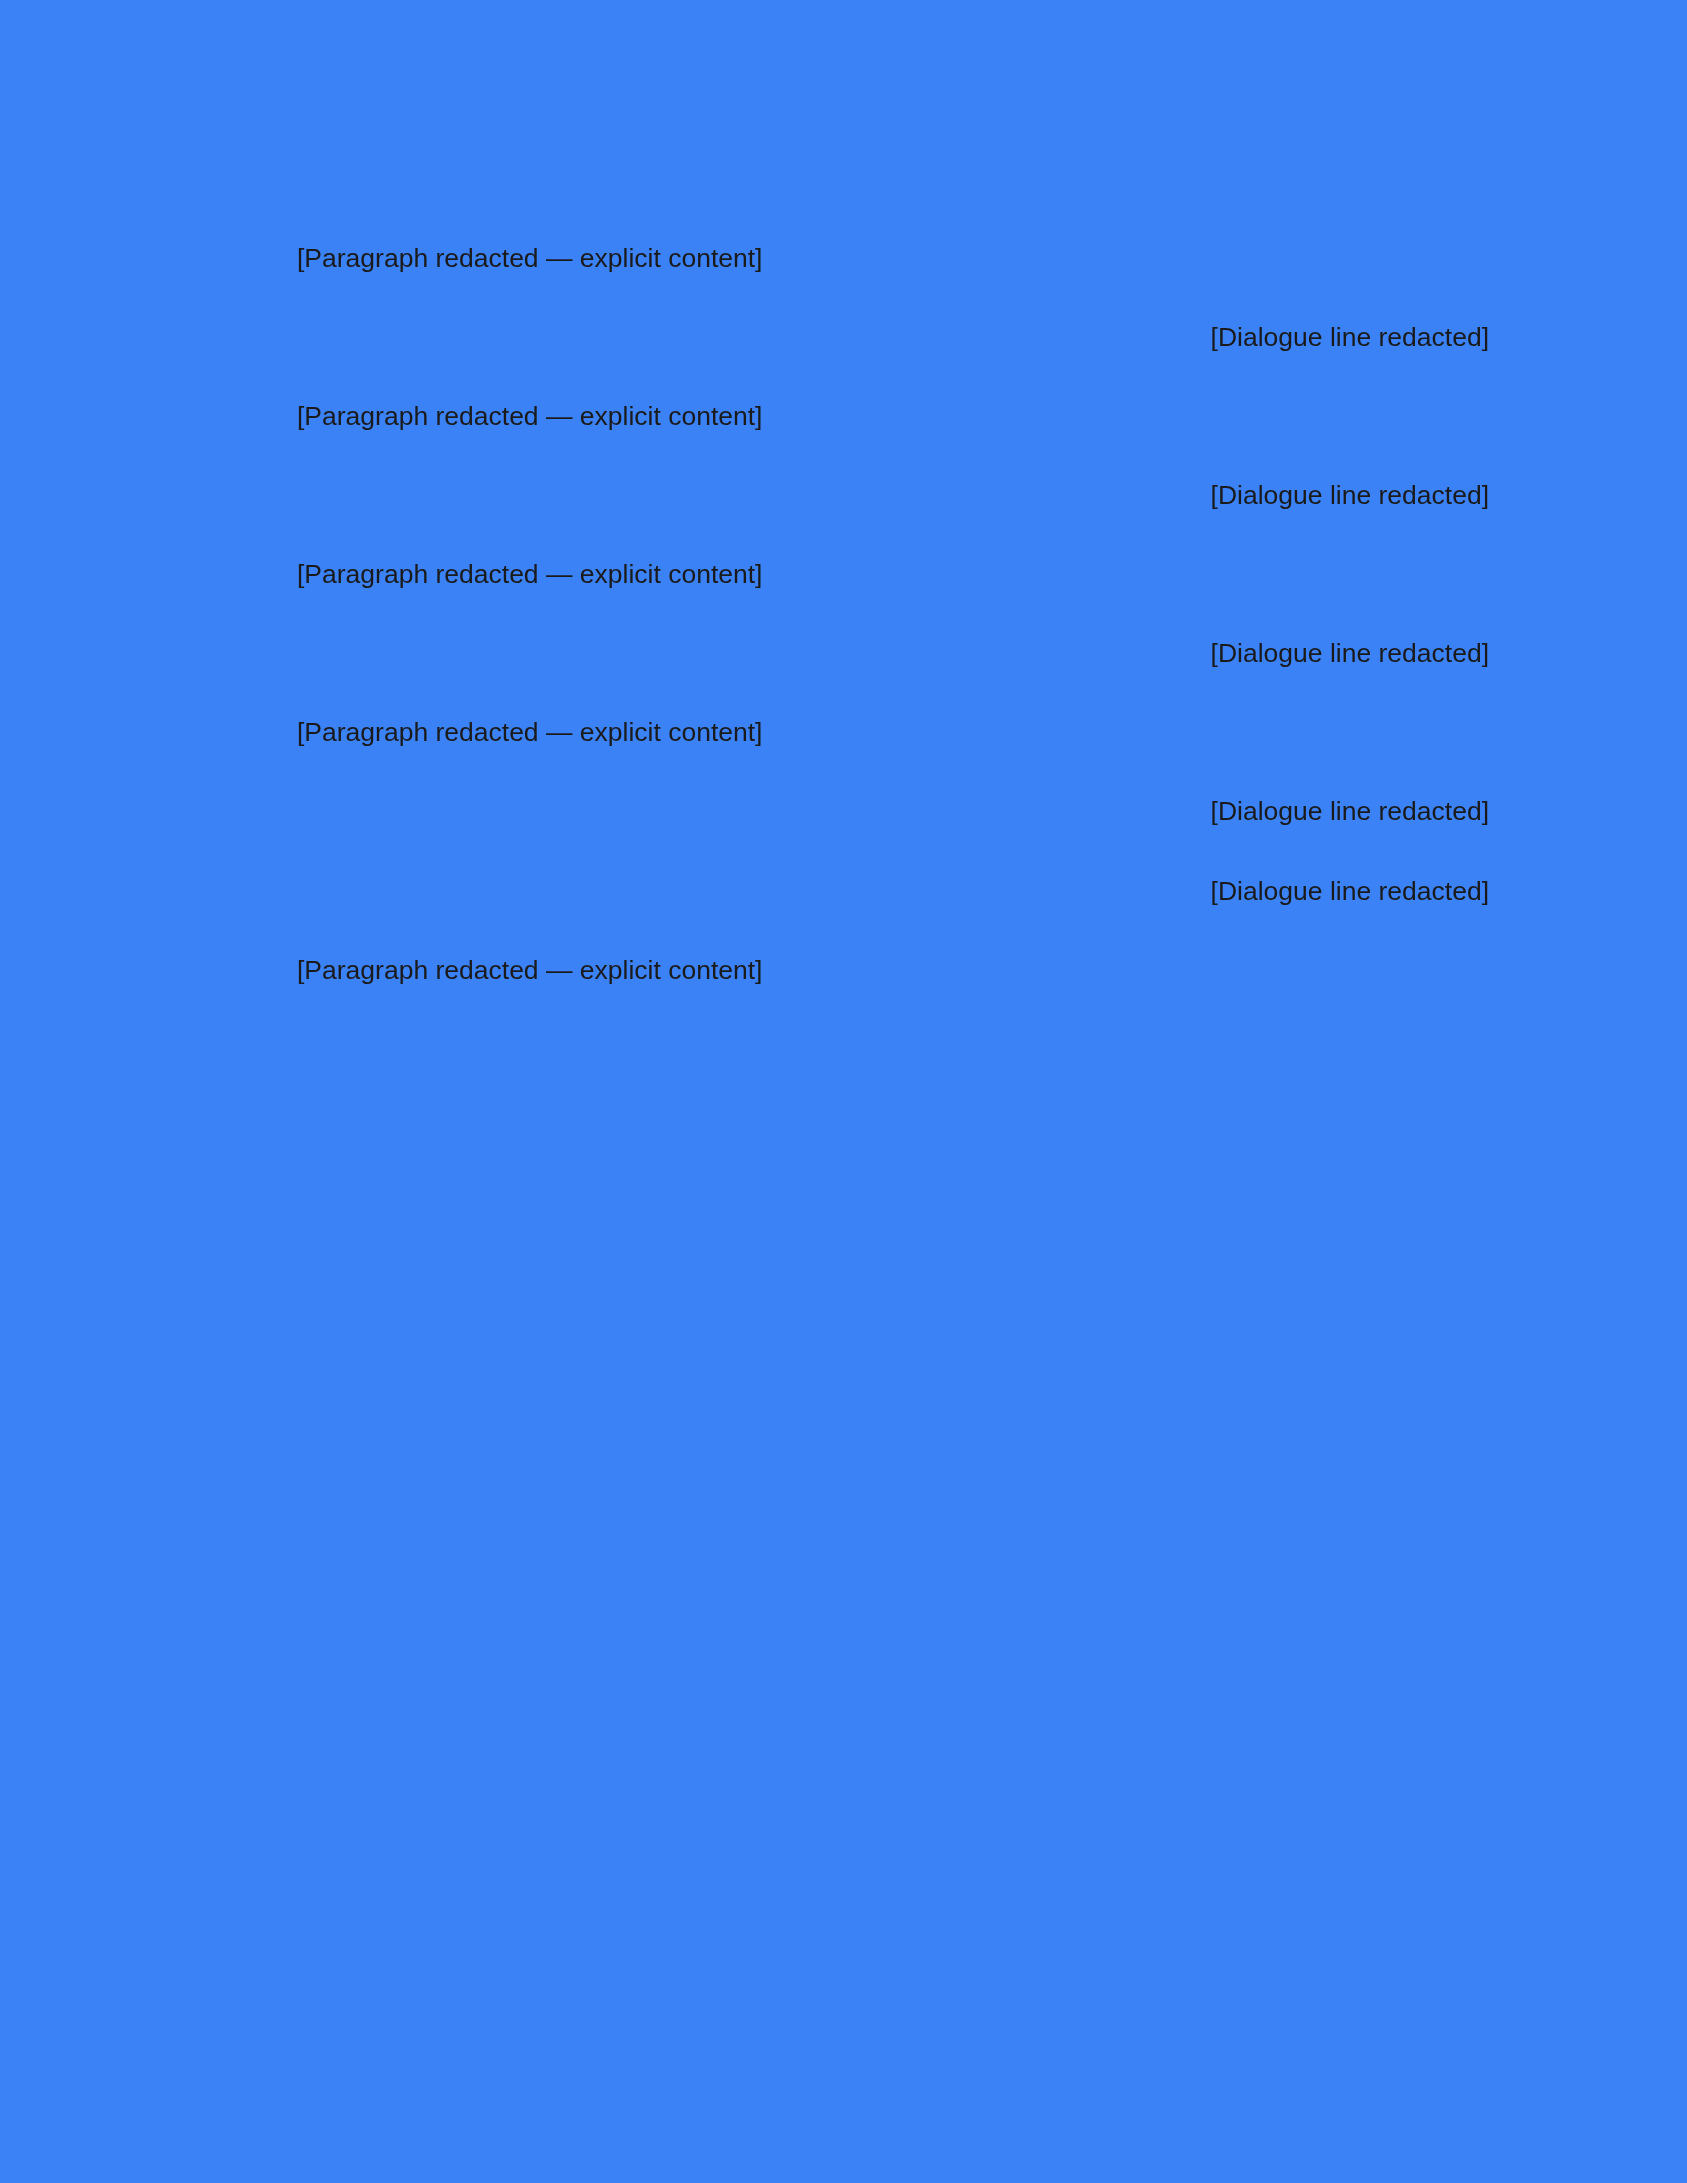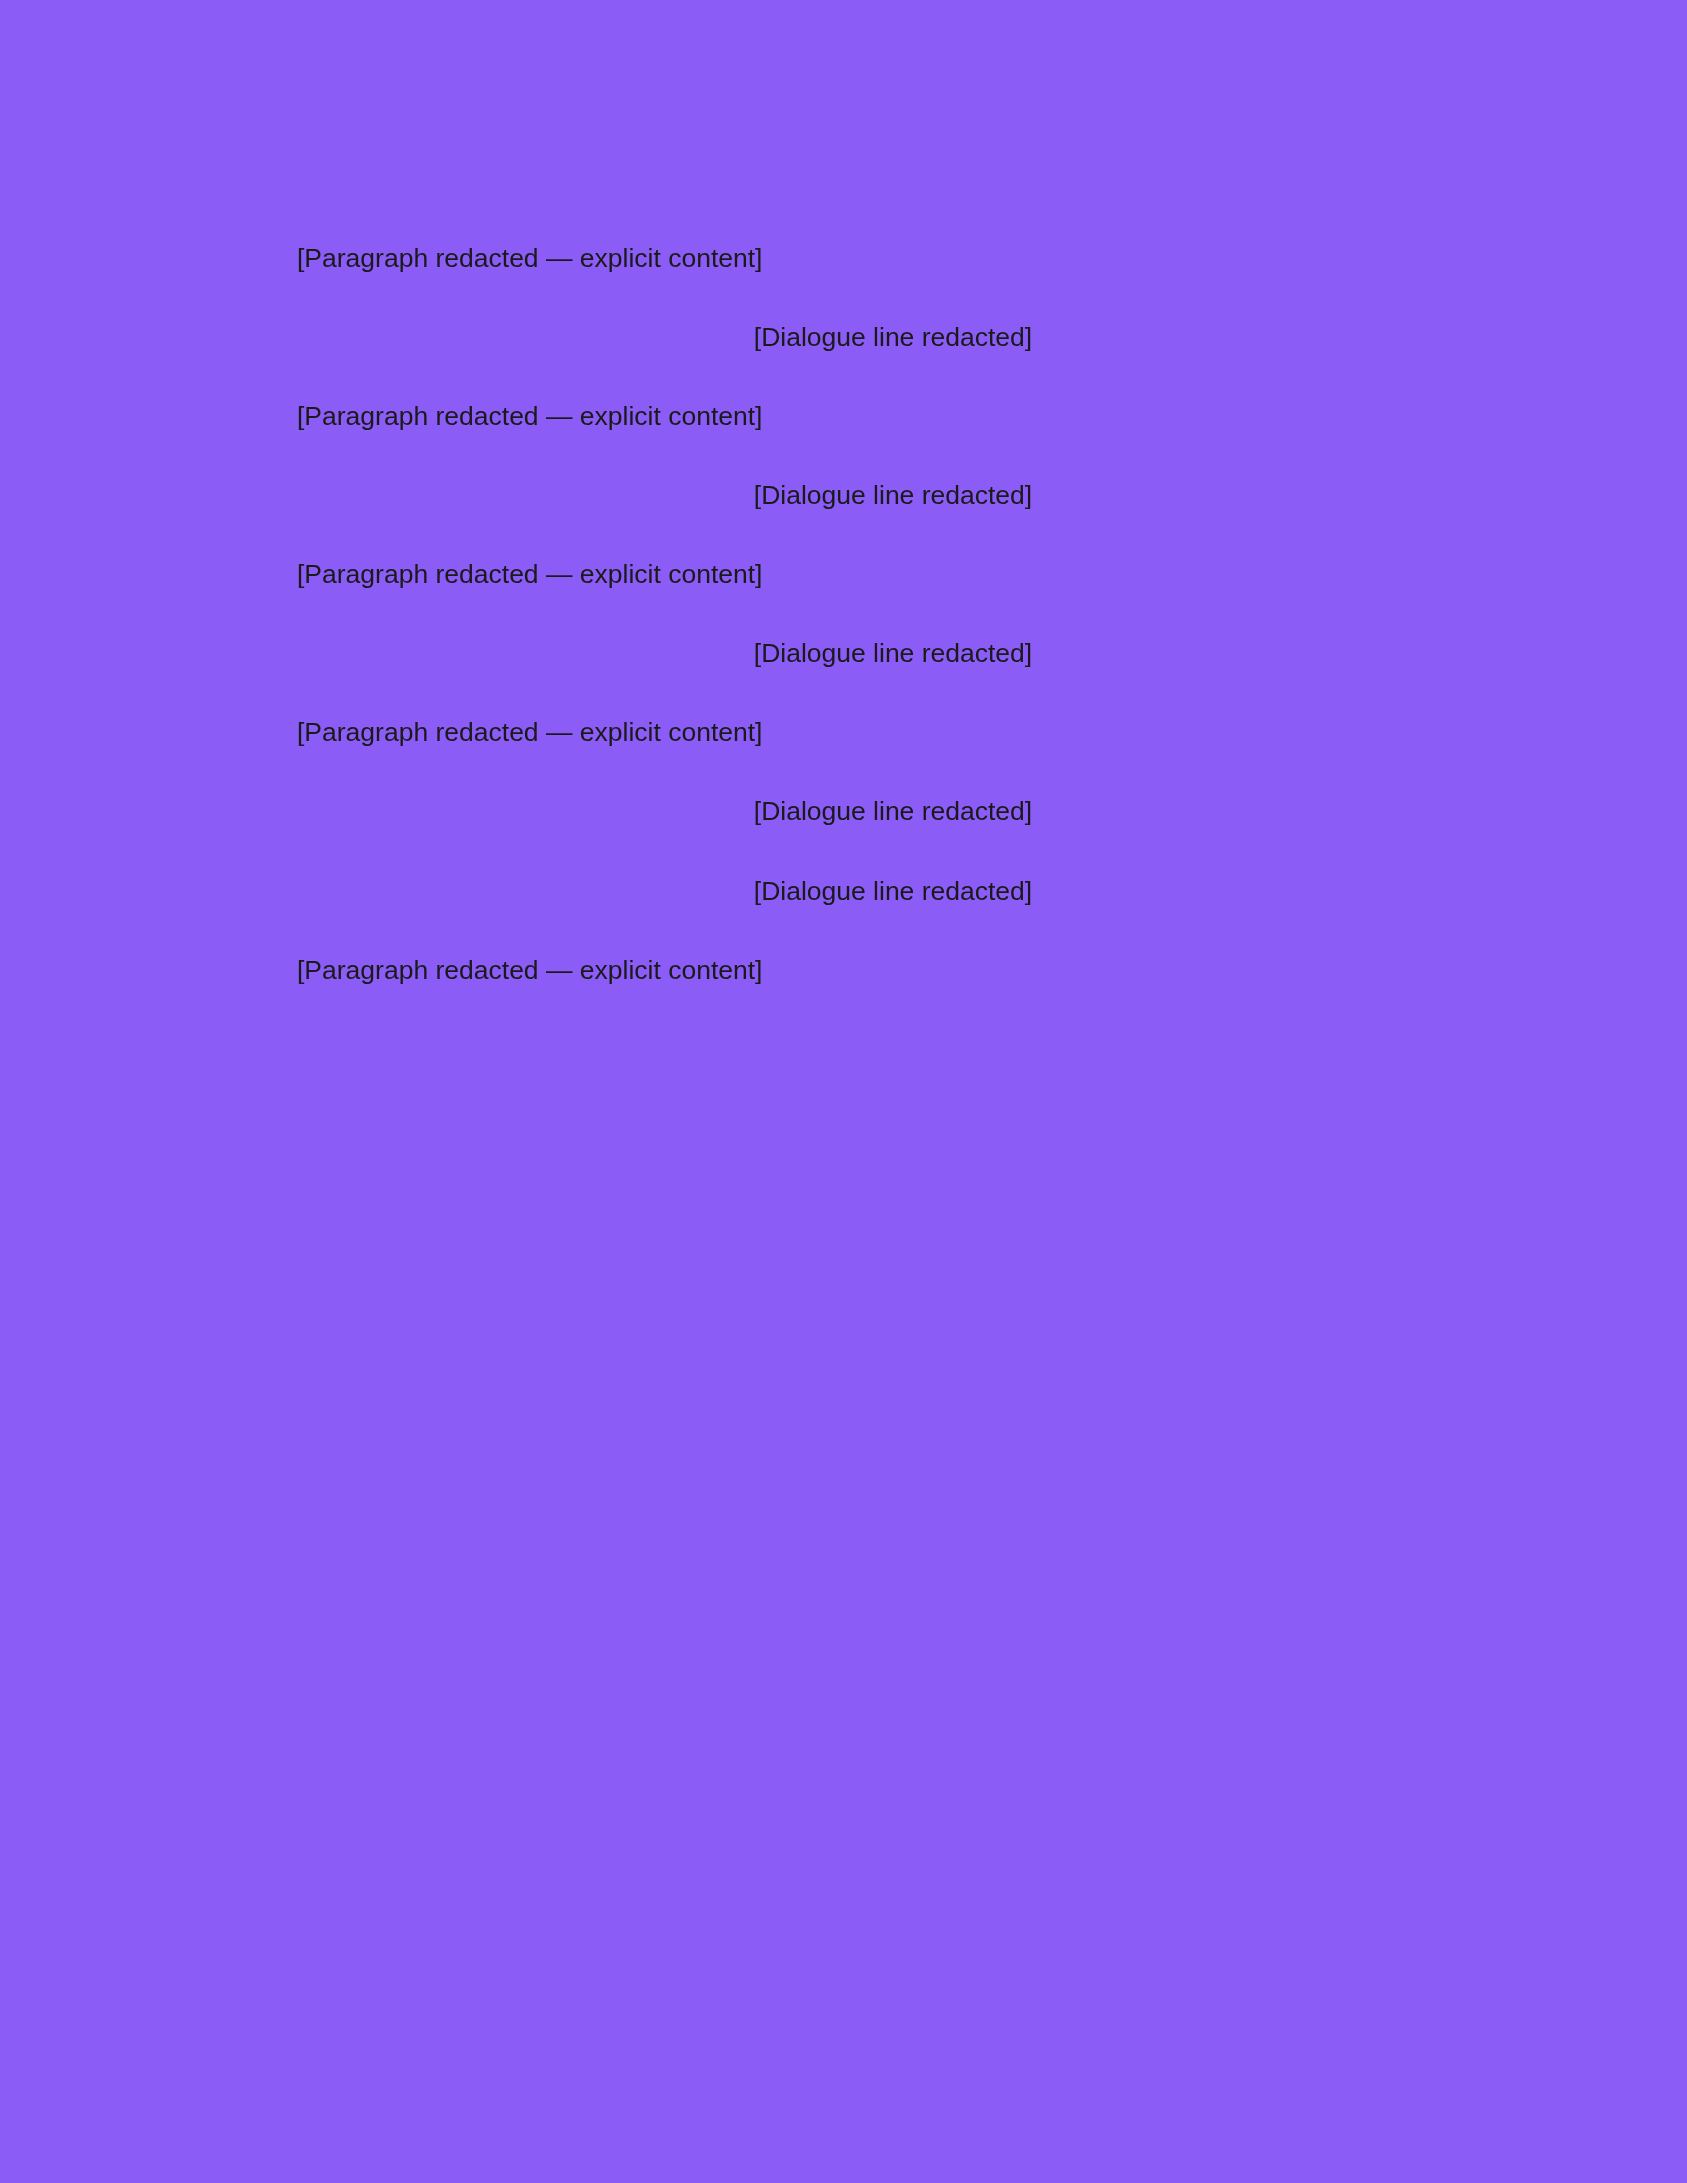--- a/index.html
+++ b/index.html
@@ -1,20 +1,20 @@
 <!DOCTYPE html>
 <html style="font-size:10.6px"><head>
 <meta charset="utf-8">
 <style>
   body { margin: 0; background: #ffffff; font-family: "Liberation Sans", sans-serif; }
-  .page { width: 1687px; height: 2183px; background: #8b5cf6; box-sizing: border-box;
+  .page { width: 1687px; height: 2183px; background: #3b82f6; box-sizing: border-box;
           padding: 238px 198px; }
   .para { font-size: 26.5px; line-height: 1.55; color: #1a1a1a; text-align: justify;
           text-indent: 99px; margin: 0 0 38px 0; }
-  .para.dialogue { text-align: center; }
+  .para.dialogue { text-align: right; }
 </style>
 </head>
 <body>
 
 <div class="page">
   <div id="paragraphs">
       <p class="para">[Paragraph redacted — explicit content]</p>
       <p class="para dialogue">[Dialogue line redacted]</p>
       <p class="para">[Paragraph redacted — explicit content]</p>
       <p class="para dialogue">[Dialogue line redacted]</p>

